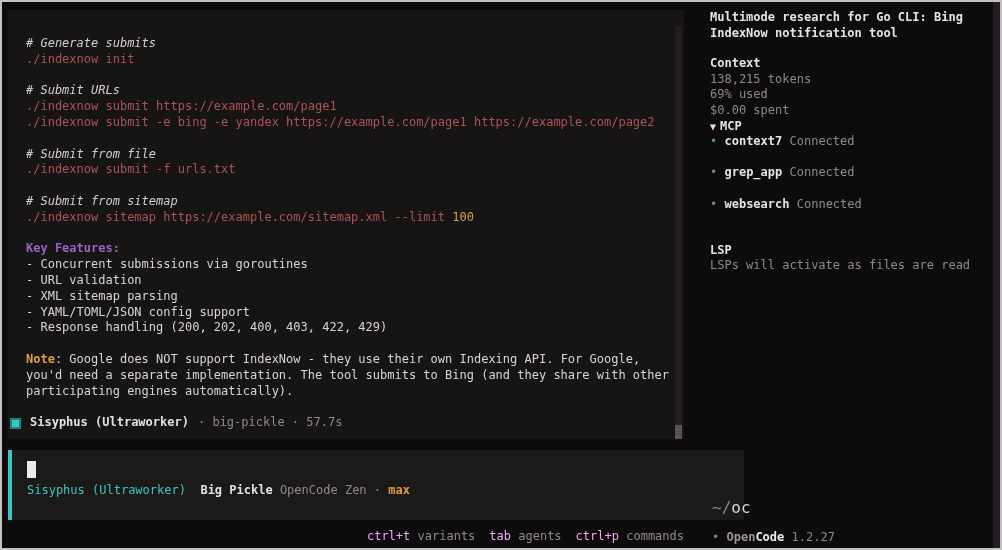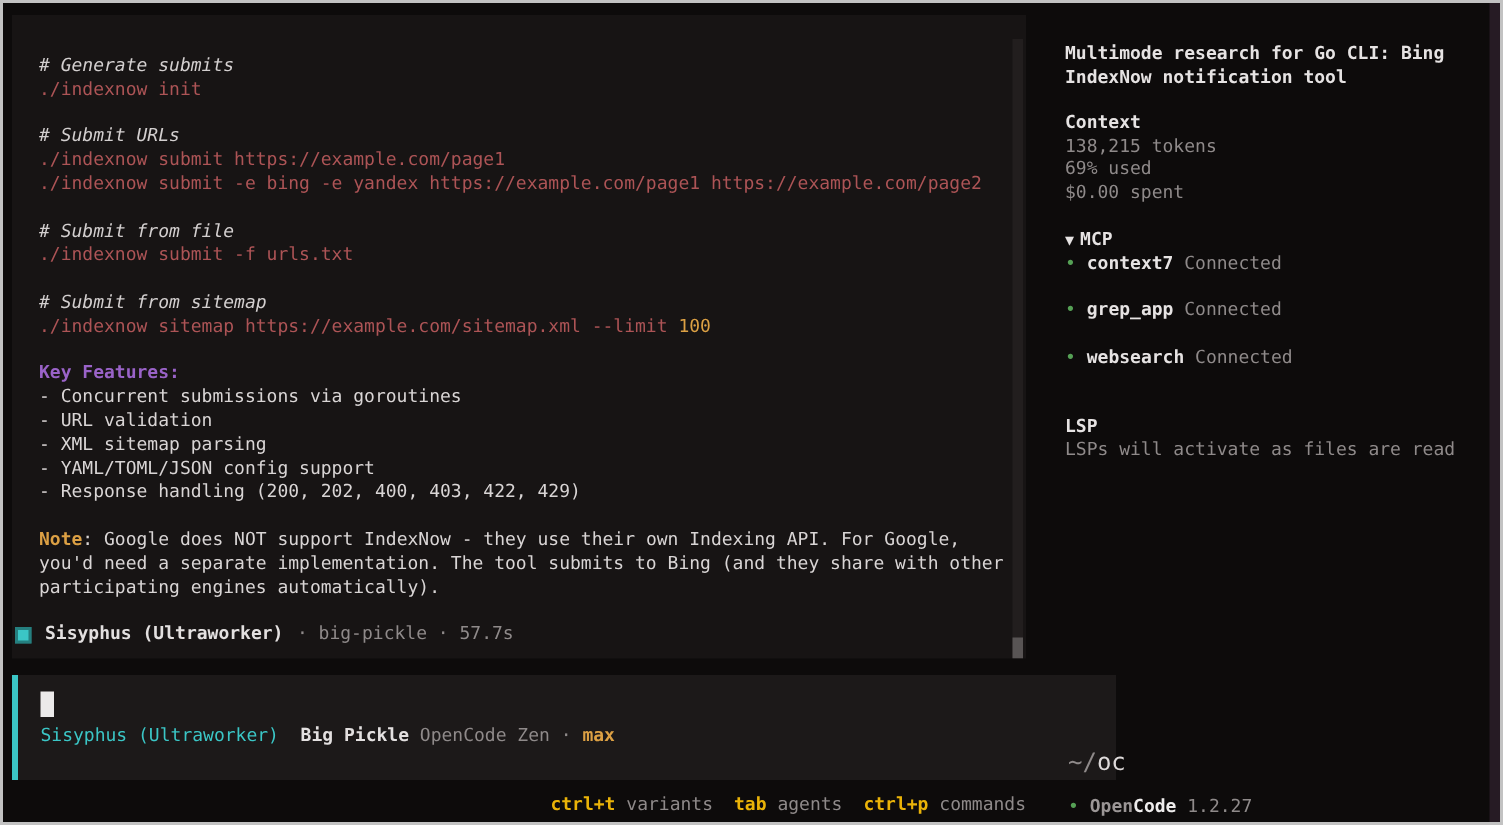--- a/index.html
+++ b/index.html
@@ -74,33 +74,33 @@
   .ef-model    { color:#e3e0e0; font-weight:bold; }
   .ef-provider { color:#8f8a8a; }
   .ef-sep     { color:#8f8a8a; }
   .ef-mode     { color:#dca044; font-weight:bold; }
 
   
   .hint-bar {
     position:absolute; left:6px; top:527px; width:676px;
     text-align:right; font-size:12px; white-space:pre; color:#8f8a8a;
   }
-  .hint-key   { color:#eab308; font-weight:bold;text-align:right; }
+  .hint-key   { color:#f0abfc; font-weight:normal;text-align:right; }
   .hint-label { color:#8f8a8a; }
   .hint-gap   { display:inline-block; width:14px; }
 
   
   .sidebar {
     position:absolute; left:708px; top:8px; width:268px;
     font-size:12px; line-height:15.6px;
   }
-  .sb-title { color:#e6e3e3; font-weight:bold; margin-top:18px; }
+  .sb-title { color:#e6e3e3; font-weight:bold; margin-top:0; }
   .sb-heading { color:#e6e3e3; font-weight:bold; margin-top:15px; }
   .sb-dim { color:#8f8a8a; }
-  .mcp-header { margin-top:15px; color:#e6e3e3; font-weight:bold; }
+  .mcp-header { color:#e6e3e3; font-weight:bold; }
   .mcp-tri { font-size:10px; margin-right:4px; color:#e6e3e3; }
   .mcp-row { white-space:pre; }
   .dot-green { color:#55a055; }
   .mcp-name { color:#e6e3e3; font-weight:bold; }
   .mcp-status { color:#8f8a8a; }
 
   .sb-path {
     position:absolute; left:710px; top:496px; font-size:16px; white-space:pre;
   }
   .path-prefix { color:#8f8a8a; }

